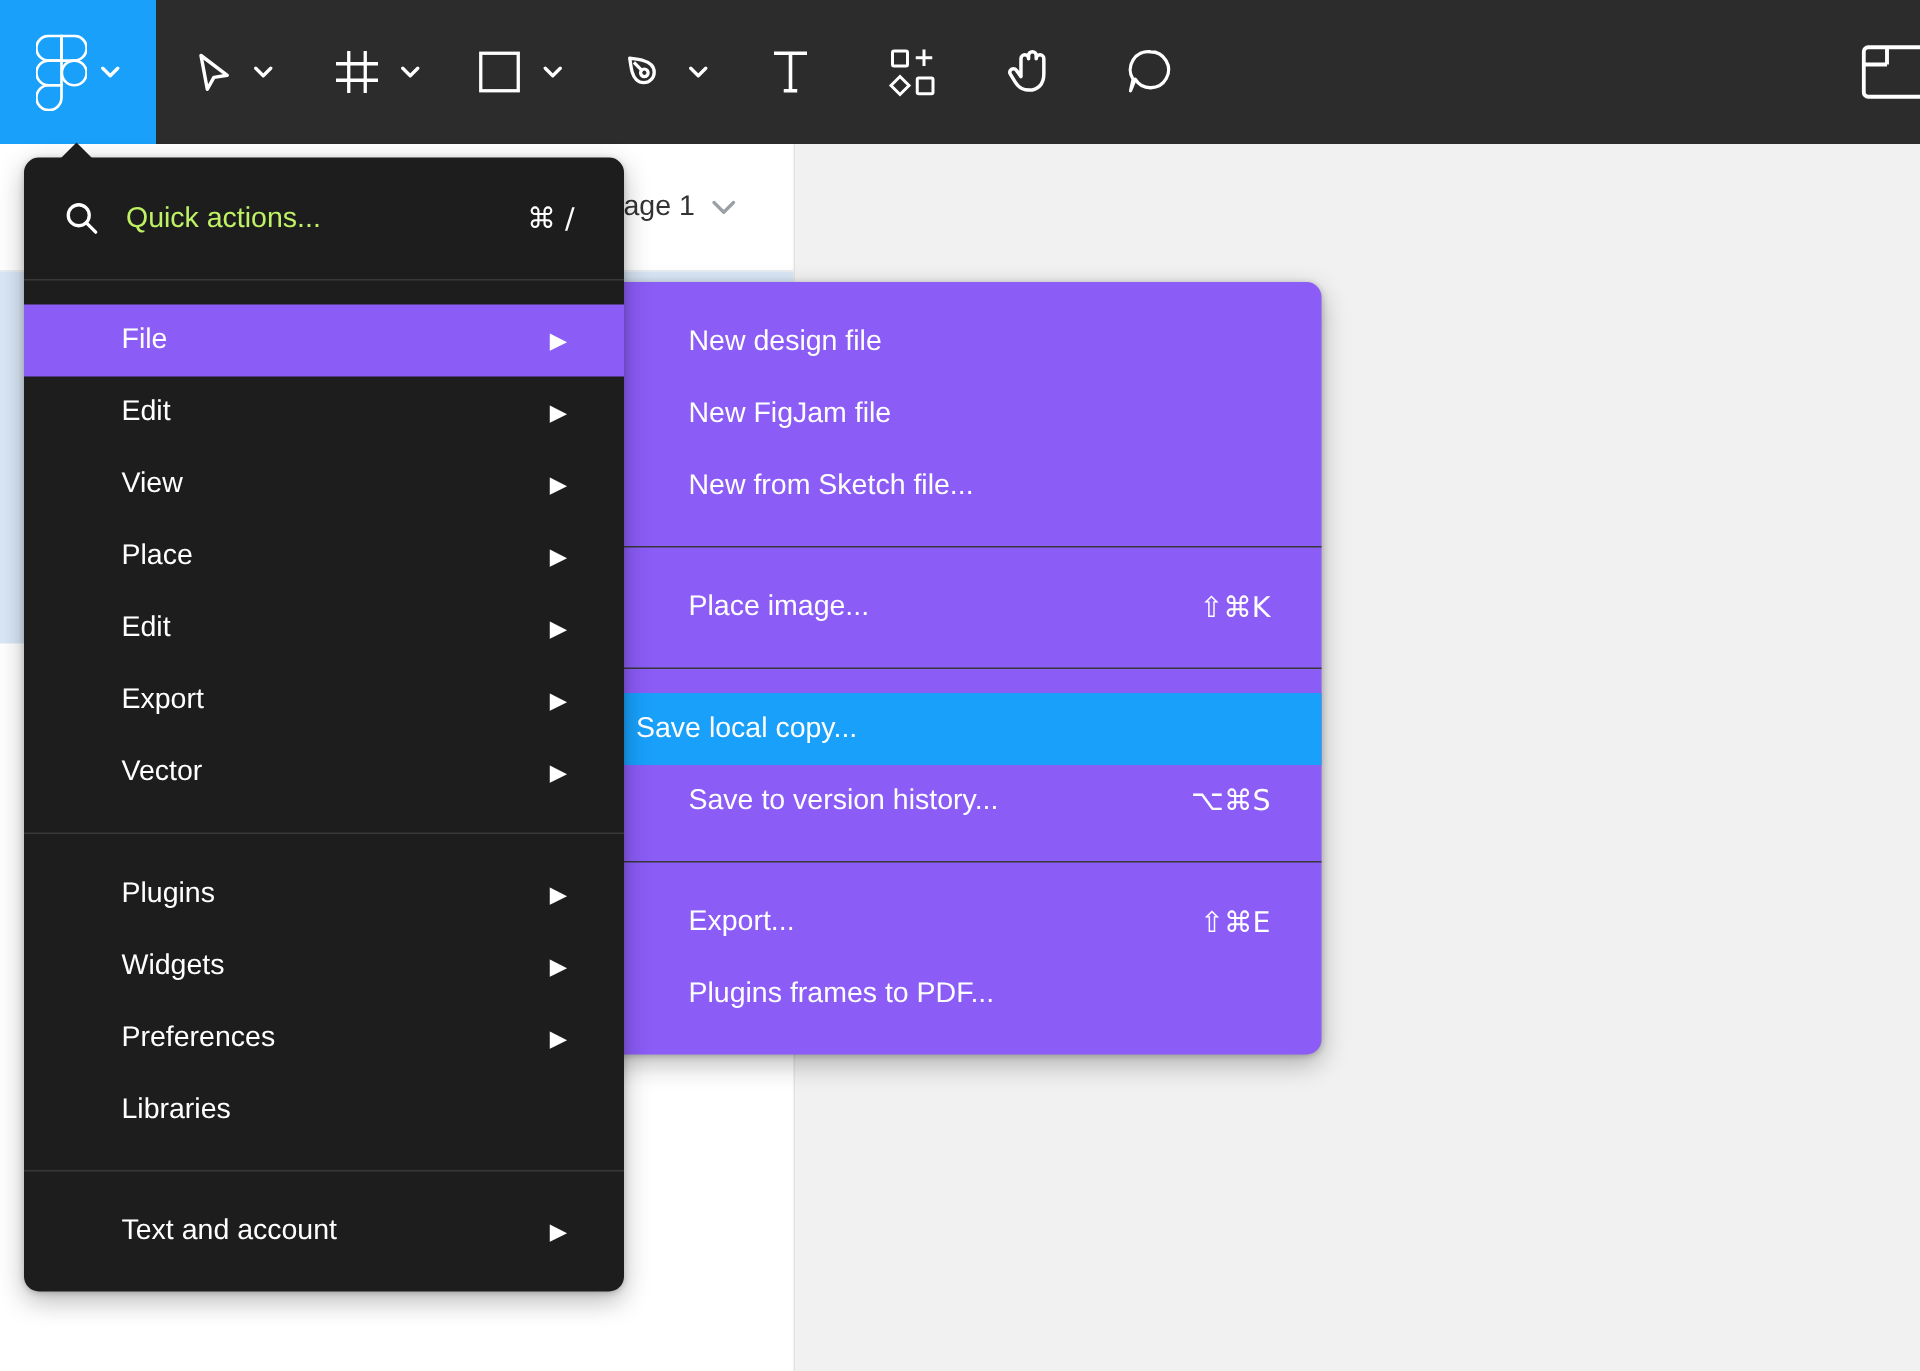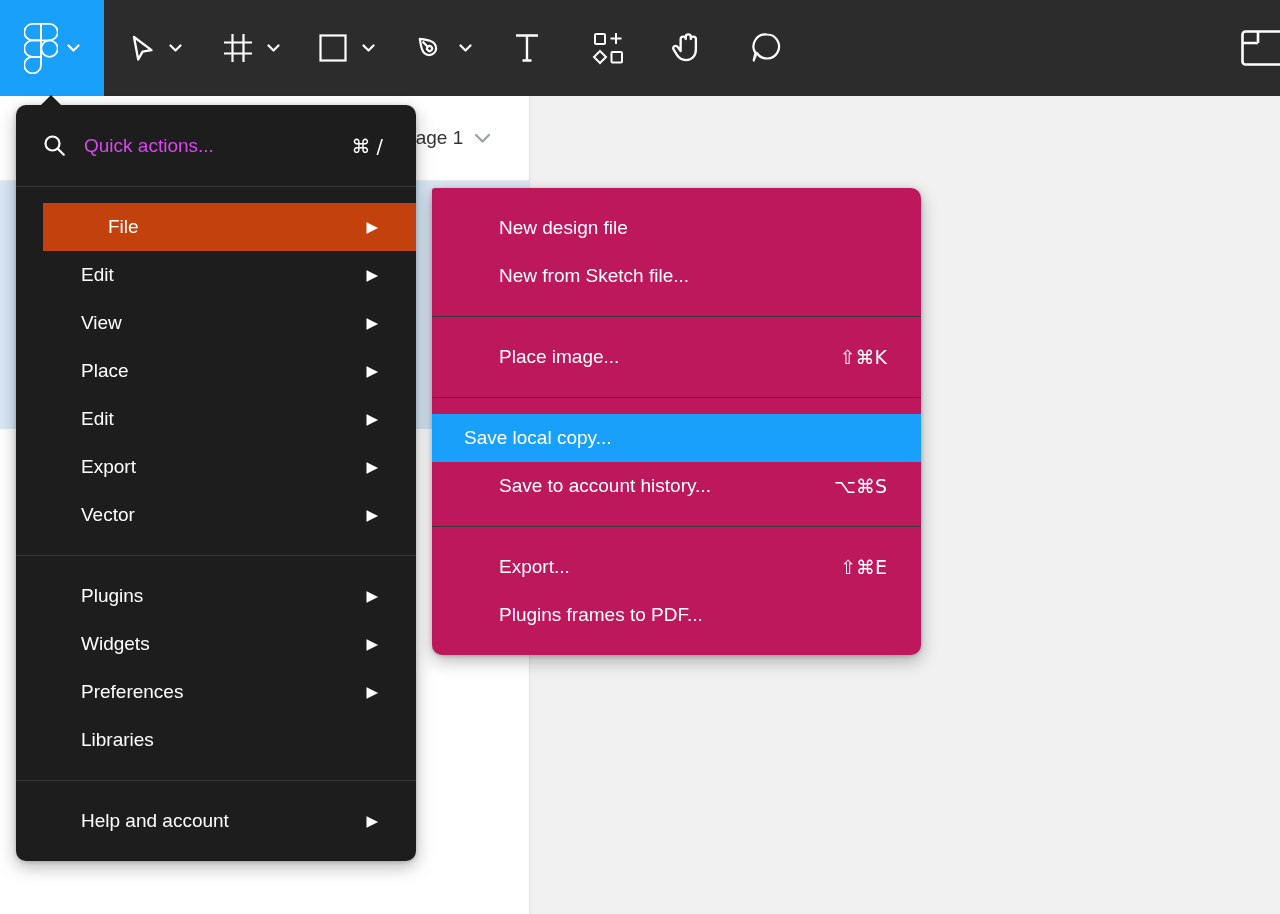--- a/index.html
+++ b/index.html
@@ -33,30 +33,30 @@
   .selection-block{position:absolute;left:0;top:85px;width:100%;height:248px;background:#d9e7f6;}
   .canvas{position:absolute;left:530px;top:96px;width:750px;height:818px;background:#f1f1f1;}
 
   
   .menu-caret{position:absolute;left:40px;top:95px;width:0;height:0;z-index:10;
     border-left:11px solid transparent;border-right:11px solid transparent;border-bottom:11px solid #1d1d1d;}
   .main-menu{position:absolute;left:16px;top:105px;width:400px;background:#1d1d1d;border-radius:10px;
     box-shadow:0 6px 18px rgba(0,0,0,.28),0 1px 4px rgba(0,0,0,.2);z-index:9;color:#fff;box-sizing:border-box;}
   .qa-row{height:82px;display:flex;align-items:center;gap:17px;padding:0 33px 0 26px;
     border-bottom:1px solid #383838;box-sizing:border-box;cursor:pointer;}
-  .qa-label{font-size:19px;color:#d946ef;}
+  .qa-label{font-size:19px;color:#bef264;}
   .qa-shortcut{margin-left:auto;font-size:19px;font-family:"DejaVu Sans",sans-serif;color:#fff;}
   .menu-body{padding:16px 0;}
   .menu-item{height:48px;display:flex;align-items:center;padding:0 38px 0 65px;font-size:19px;cursor:pointer;}
-  .menu-item.highlighted{background:#c2410c;margin-left:27px;}
+  .menu-item.highlighted{background:#8b5cf6;}
   .arrow{margin-left:auto;font-size:15px;line-height:1;font-family:"DejaVu Sans",sans-serif;color:#fff;}
   .menu-divider{height:1px;background:#383838;margin:16px 0;}
 
   
-  .submenu{position:absolute;left:432px;top:188px;width:489px;background:#be185d;
+  .submenu{position:absolute;left:392px;top:188px;width:489px;background:#8b5cf6;
     border-radius:10px;border-top-left-radius:3px;box-sizing:border-box;padding:16px 0;
     box-shadow:0 6px 18px rgba(0,0,0,.28),0 1px 4px rgba(0,0,0,.2);z-index:8;color:#fff;}
   .submenu-item{height:48px;display:flex;align-items:center;padding:0 34px 0 67px;font-size:19px;cursor:pointer;}
   .submenu-item.highlighted{background:#18a0fb;padding-left:32px;}
   .shortcut{margin-left:auto;font-size:19px;font-family:"DejaVu Sans",sans-serif;color:#fff;white-space:nowrap;}
 </style>
 </head>
 <body>
 
 <div class="left-panel">
@@ -218,48 +218,51 @@
       <span>Preferences</span>
       <span class="arrow">▶</span>
     </div>
     <div class="menu-item">
       <span>Libraries</span>
     </div>
 
     <div class="menu-divider"></div>
 
     <div class="menu-item">
-      <span>Help and account</span>
+      <span>Text and account</span>
       <span class="arrow">▶</span>
     </div>
   </div>
 </div>
 
 <div class="submenu">
   <div class="submenu-item">
     <span>New design file</span>
+  </div>
+  <div class="submenu-item">
+    <span>New FigJam file</span>
   </div>
   <div class="submenu-item">
     <span>New from Sketch file...</span>
   </div>
 
   <div class="menu-divider"></div>
 
   <div class="submenu-item">
     <span>Place image...</span>
     <span class="shortcut">⇧⌘K</span>
   </div>
 
   <div class="menu-divider"></div>
 
   <div class="submenu-item highlighted">
     <span>Save local copy...</span>
   </div>
   <div class="submenu-item">
-    <span>Save to account history...</span>
+    <span>Save to version history...</span>
     <span class="shortcut">⌥⌘S</span>
   </div>
 
   <div class="menu-divider"></div>
 
   <div class="submenu-item">
     <span>Export...</span>
     <span class="shortcut">⇧⌘E</span>
   </div>
   <div class="submenu-item">

